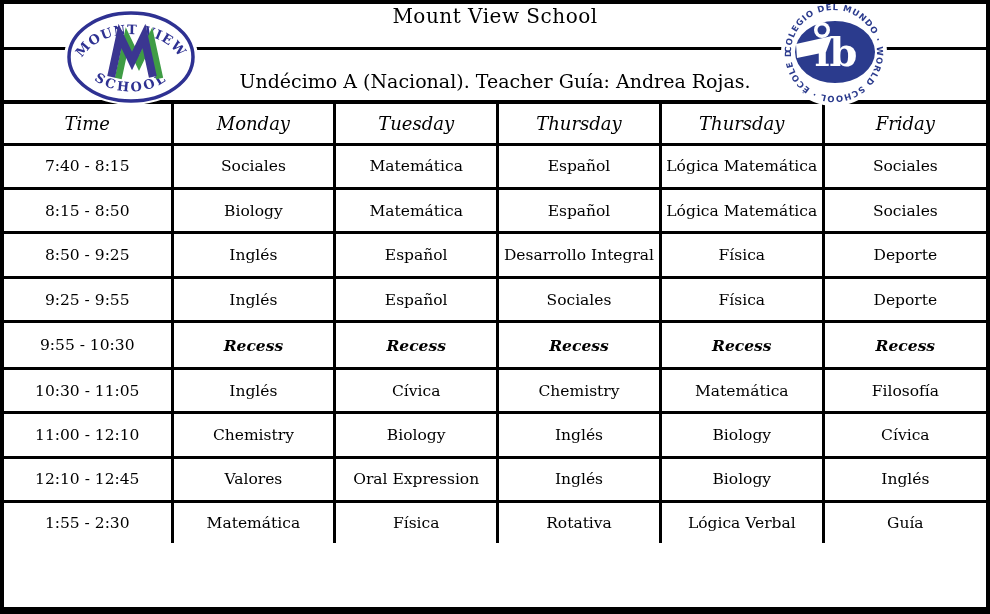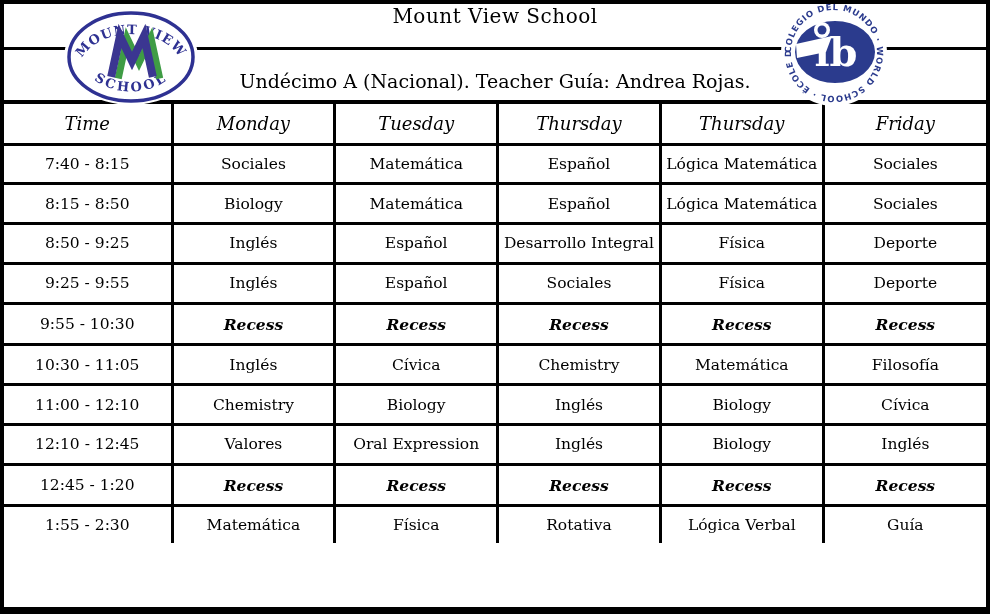--- a/index.html
+++ b/index.html
@@ -193,28 +193,20 @@
         </tr>
         <tr>
           <td class="time-cell">12:10 - 12:45</td>
           <td>Valores</td>
           <td>Oral Expression</td>
           <td>Inglés</td>
           <td>Biology</td>
           <td>Inglés</td>
         </tr>
         <tr>
-          <td class="time-cell">12:45 - 1:20</td>
-          <td class="recess">Recess</td>
-          <td class="recess">Recess</td>
-          <td class="recess">Recess</td>
-          <td class="recess">Recess</td>
-          <td class="recess">Recess</td>
-        </tr>
-        <tr>
           <td class="time-cell">1:55 - 2:30</td>
           <td>Matemática</td>
           <td>Física</td>
           <td>Rotativa</td>
           <td>Lógica Verbal</td>
           <td>Guía</td>
         </tr>
       </tbody>
   </table>
 

